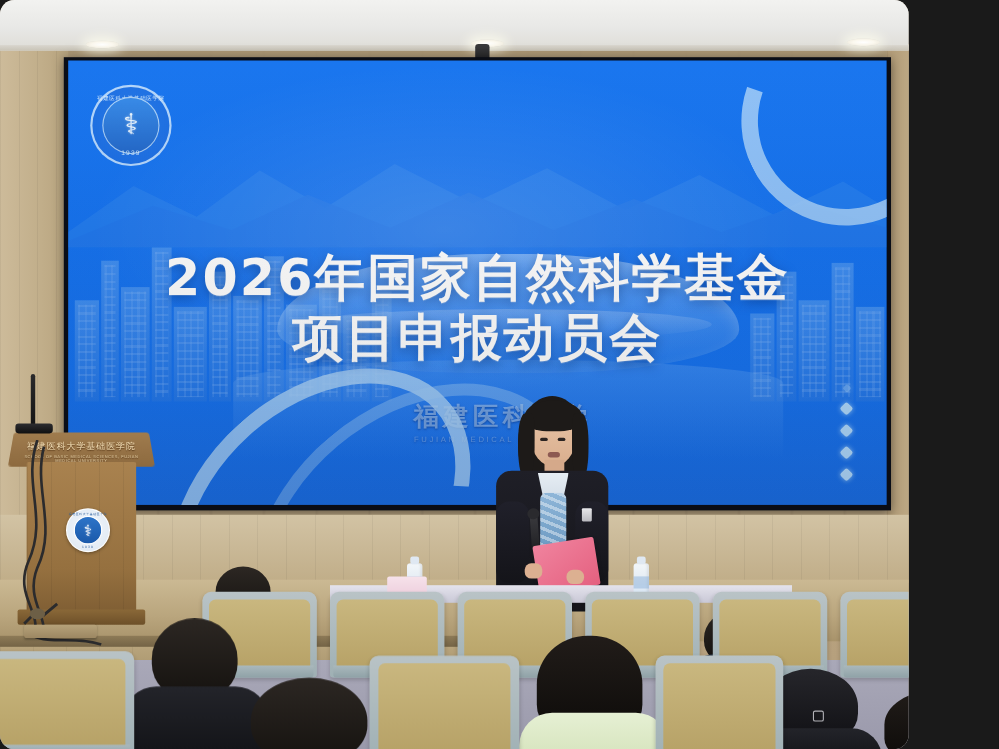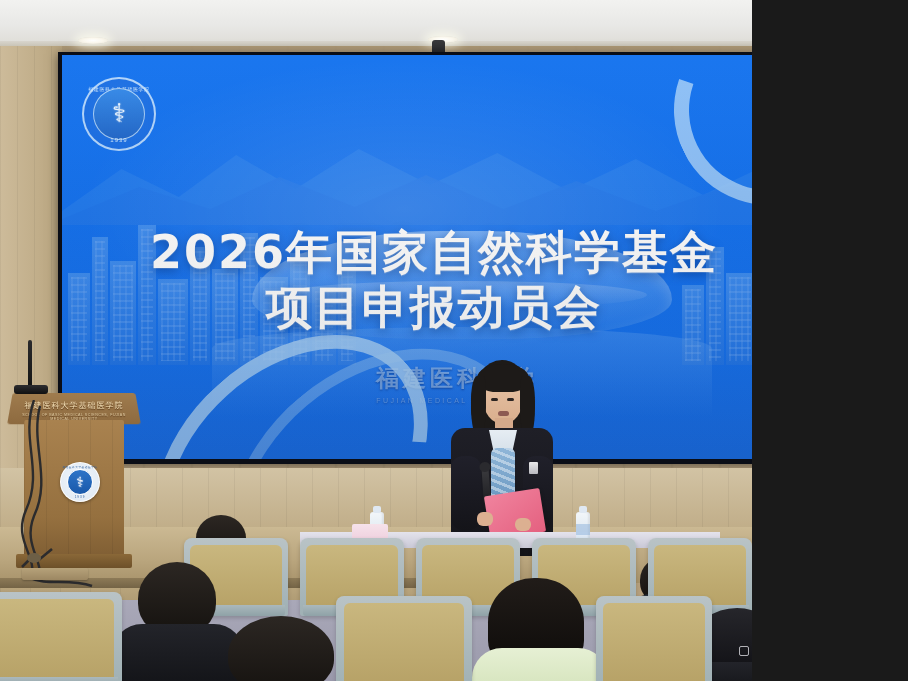--- a/index.html
+++ b/index.html
@@ -1,23 +1,24 @@
 <!DOCTYPE html>
 <html><head>
 <meta charset="utf-8">
 <style>
   * { margin:0; padding:0; box-sizing:border-box; }
   html,body{ background:#1a1a1a; }
   body{ font-family:"Liberation Sans", sans-serif; }
 
   #scene{
     position:relative;
-    width:752px; height:681px;
+    width:826px; height:681px;
     overflow:hidden;
     background:#b9ae9b;
+    border-radius:13px;
   }
 
   
   .ceiling{
     position:absolute; left:0; top:0; width:908px; height:46px;
     background:linear-gradient(180deg,#f2f2f0 0%, #e8e8e6 55%, #dedcd6 100%);
   }
   .ceiling:after{
     content:""; position:absolute; left:0; bottom:0; width:100%; height:5px;
     background:linear-gradient(180deg,#d8d5cd,#c9c4b7);

